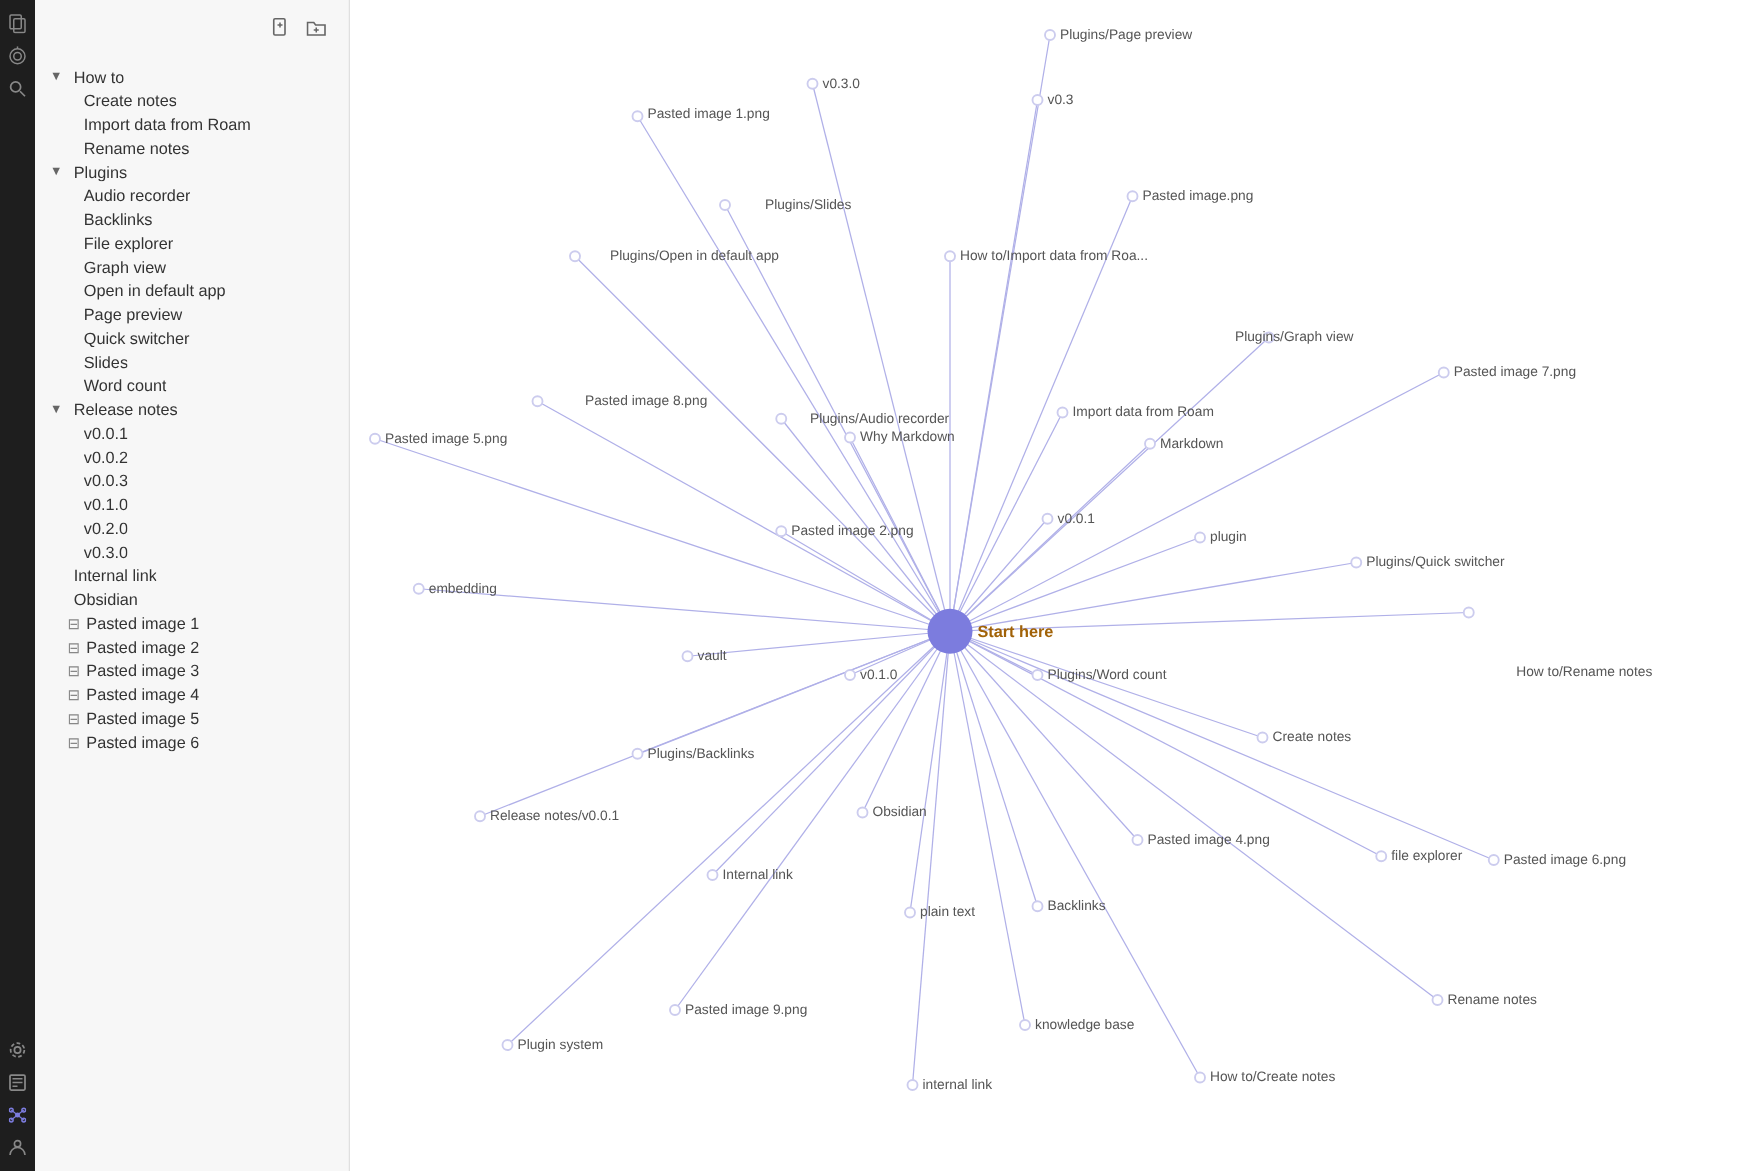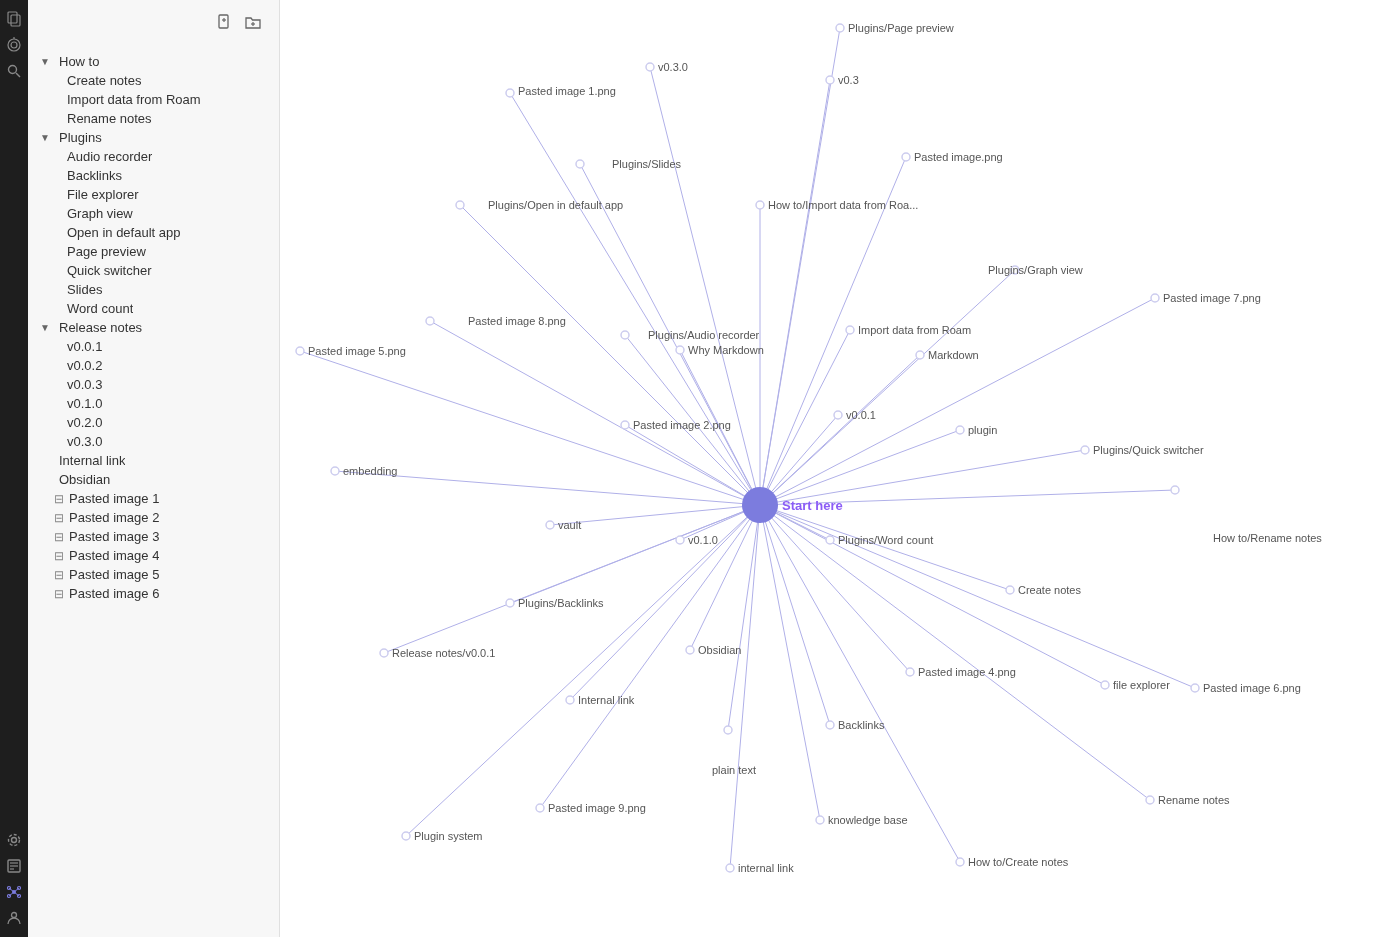--- a/index.html
+++ b/index.html
@@ -123,21 +123,21 @@
       position: absolute;
       font-size: 11px;
       color: #555;
       white-space: nowrap;
       pointer-events: none;
       transform: translate(-50%, -50%);
     }
     .graph-node-label.center-node {
       font-size: 13px;
       font-weight: 600;
-      color: #8b5cf6;
+      color: #a16207;
     }
   </style>
 </head>
 <body>
 
 <div class="icon-bar">
   <div class="icon-bar-icon">
     <svg width="16" height="16" viewBox="0 0 16 16" fill="currentColor">
         <rect x="2" y="1" width="9" height="11" rx="1" fill="none" stroke="currentColor" stroke-width="1.2"></rect>
         <rect x="5" y="4" width="9" height="11" rx="1" fill="none" stroke="currentColor" stroke-width="1.2"></rect>
@@ -463,21 +463,21 @@
       <div class="graph-node-label" style="left: 925px; top: 490px; transform: translate(8px, -50%); position: absolute; margin-top: 48px;">How to/Rename
 notes</div>
       <div class="graph-node-label" style="left: 825px; top: 685px; transform: translate(8px, -50%); position: absolute;">file explorer</div>
       <div class="graph-node-label" style="left: 550px; top: 540px; transform: translate(8px, -50%); position: absolute;">Plugins/Word
 count</div>
       <div class="graph-node-label" style="left: 400px; top: 350px; transform: translate(8px, -50%); position: absolute;">Why Markdown</div>
       <div class="graph-node-label" style="left: 345px; top: 425px; transform: translate(8px, -50%); position: absolute;">Pasted image
 2.png</div>
       <div class="graph-node-label" style="left: 290px; top: 700px; transform: translate(8px, -50%); position: absolute;">Internal link</div>
       <div class="graph-node-label" style="left: 410px; top: 650px; transform: translate(8px, -50%); position: absolute;">Obsidian</div>
-      <div class="graph-node-label" style="left: 424px; top: 730px; transform: translate(8px, -50%); position: absolute; margin-top: 40px;">plain text</div>
+      <div class="graph-node-label" style="left: 448px; top: 730px; transform: translate(8px, -50%); position: absolute;">plain text</div>
       <div class="graph-node-label" style="left: 270px; top: 525px; transform: translate(8px, -50%); position: absolute;">vault</div>
       <div class="graph-node-label" style="left: 400px; top: 540px; transform: translate(8px, -50%); position: absolute;">v0.1.0</div>
       <div class="graph-node-label" style="left: 558px; top: 415px; transform: translate(8px, -50%); position: absolute;">v0.0.1</div>
       <div class="graph-node-label" style="left: 550px; top: 725px; transform: translate(8px, -50%); position: absolute;">Backlinks</div>
       <div class="graph-node-label" style="left: 630px; top: 672px; transform: translate(8px, -50%); position: absolute;">Pasted image
 4.png</div>
       <div class="graph-node-label" style="left: 540px; top: 820px; transform: translate(8px, -50%); position: absolute;">knowledge base</div>
       <div class="graph-node-label" style="left: 450px; top: 868px; transform: translate(8px, -50%); position: absolute;">internal link</div>
       <div class="graph-node-label" style="left: 260px; top: 808px; transform: translate(8px, -50%); position: absolute;">Pasted image
 9.png</div>

